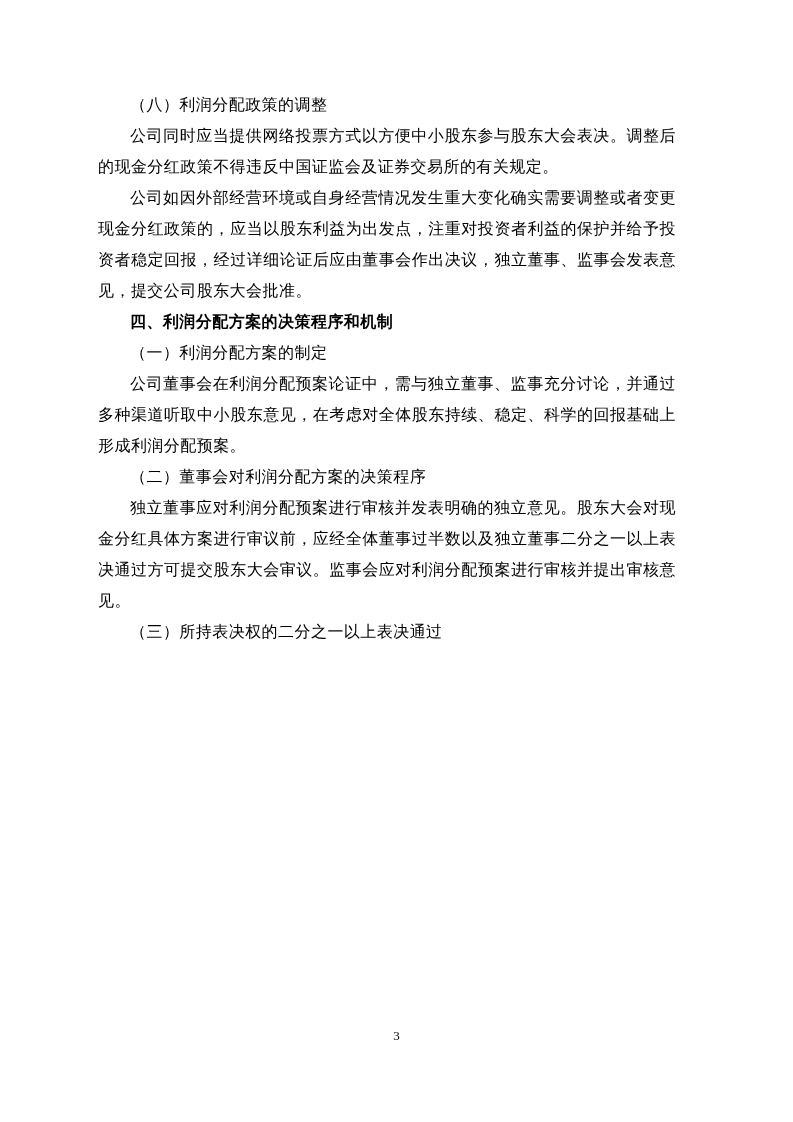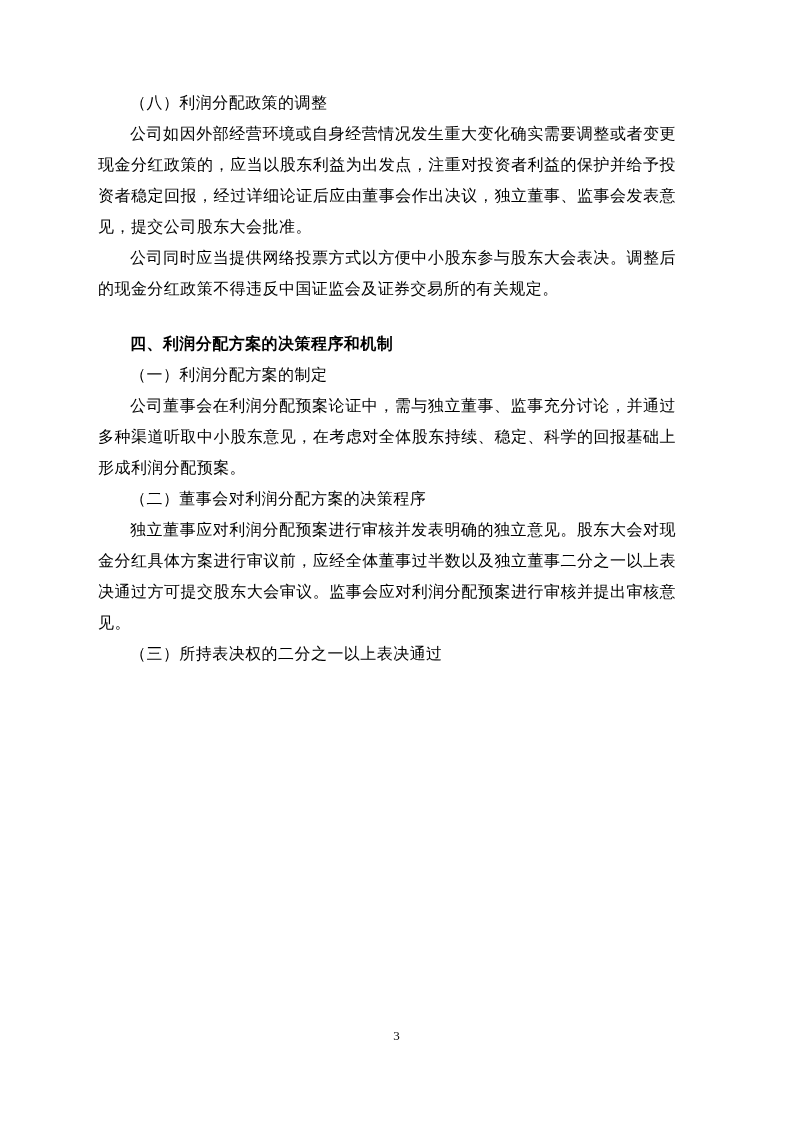--- a/index.html
+++ b/index.html
@@ -18,31 +18,29 @@
   }
   .content {
     position: absolute;
     left: 98px;
     top: 89px;
     width: 578px;
     font-size: 16px;
     line-height: 31px;
     letter-spacing: 0.45px;
     text-align: justify;
-    font-family: Liberation Mono, monospace;
   }
   .blk {
     margin: 0;
     padding: 0;
     text-indent: 2em;
   }
   .blk.h1 {
     font-weight: 700;
     text-align: left;
-    margin-top: 24px;
   }
   .blk.h2 {
     text-align: left;
   }
   .page-number {
     position: absolute;
     top: 1028px;
     left: 0;
     width: 100%;
     text-align: center;
@@ -50,22 +48,22 @@
     line-height: 16px;
     letter-spacing: 0;
   }
 </style>
 </head>
 <body>
 
 <div class="page">
   <div class="content">
     <p class="blk h2">（八）利润分配政策的调整</p>
+    <p class="blk">公司同时应当提供网络投票方式以方便中小股东参与股东大会表决。调整后的现金分红政策不得违反中国证监会及证券交易所的有关规定。</p>
     <p class="blk">公司如因外部经营环境或自身经营情况发生重大变化确实需要调整或者变更现金分红政策的，应当以股东利益为出发点，注重对投资者利益的保护并给予投资者稳定回报，经过详细论证后应由董事会作出决议，独立董事、监事会发表意见，提交公司股东大会批准。</p>
-    <p class="blk">公司同时应当提供网络投票方式以方便中小股东参与股东大会表决。调整后的现金分红政策不得违反中国证监会及证券交易所的有关规定。</p>
     <p class="blk h1">四、利润分配方案的决策程序和机制</p>
     <p class="blk h2">（一）利润分配方案的制定</p>
     <p class="blk">公司董事会在利润分配预案论证中，需与独立董事、监事充分讨论，并通过多种渠道听取中小股东意见，在考虑对全体股东持续、稳定、科学的回报基础上形成利润分配预案。</p>
     <p class="blk h2">（二）董事会对利润分配方案的决策程序</p>
     <p class="blk">独立董事应对利润分配预案进行审核并发表明确的独立意见。股东大会对现金分红具体方案进行审议前，应经全体董事过半数以及独立董事二分之一以上表决通过方可提交股东大会审议。监事会应对利润分配预案进行审核并提出审核意见。</p>
     <p class="blk h2">（三）所持表决权的二分之一以上表决通过</p>
   </div>
   <div class="page-number">3</div>
 </div>
 

